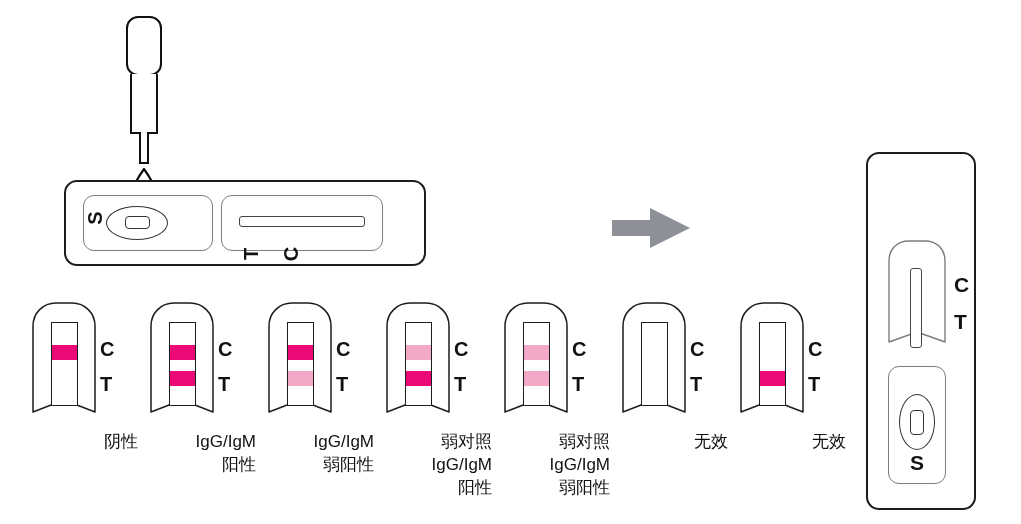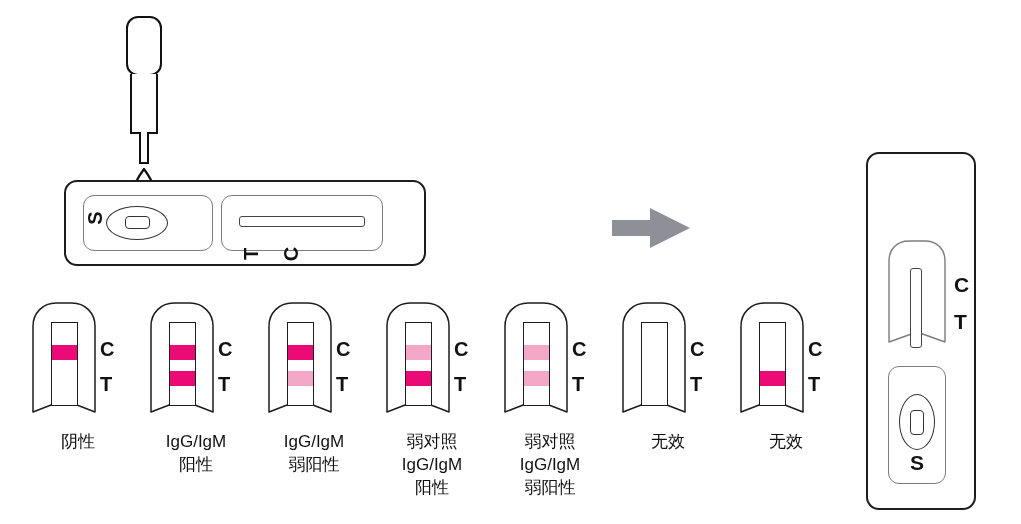--- a/index.html
+++ b/index.html
@@ -72,21 +72,21 @@
   .strip-window{
     position:absolute;left:19px;top:20px;width:27px;height:84px;
     border:1.6px solid #1d1d1d;background:#fff;box-sizing:border-box;overflow:hidden;
   }
   .band{position:absolute;left:0;width:100%;height:15px;}
   .ct-letters{
     position:absolute;left:68px;top:30px;width:22px;
     font-size:20px;font-weight:600;line-height:35px;color:#111;text-align:left;
   }
   .strip-label{
-    position:absolute;left:0;top:128px;width:120px;text-align:center;
+    position:absolute;left:0;top:128px;width:120px;text-align:right;
     font-size:17px;line-height:23px;color:#111;white-space:pre-line;
   }
 
   
   .cassette-v{position:absolute;left:866px;top:152px;width:110px;height:358px;}
   .cassette-v .shell{
     position:absolute;left:0;top:0;width:100%;height:100%;
     border:2.2px solid #1d1d1d;border-radius:13px;background:#fff;box-sizing:border-box;
   }
   .cassette-v .win-ct{

